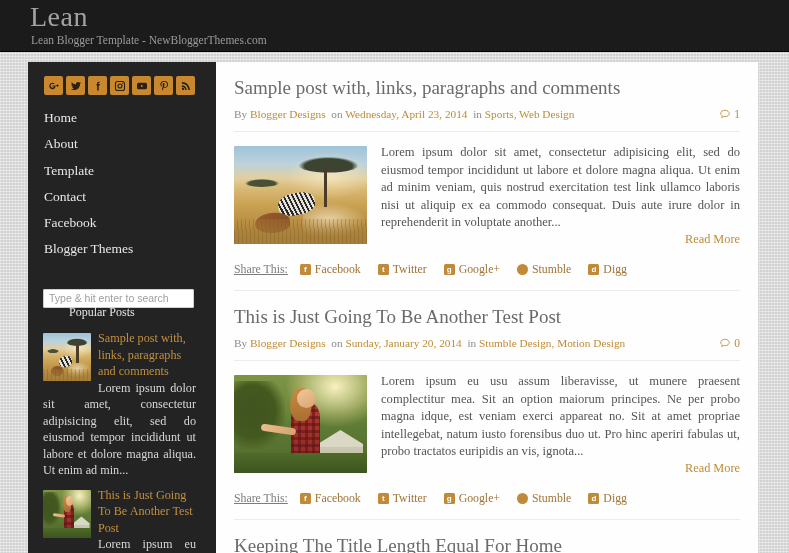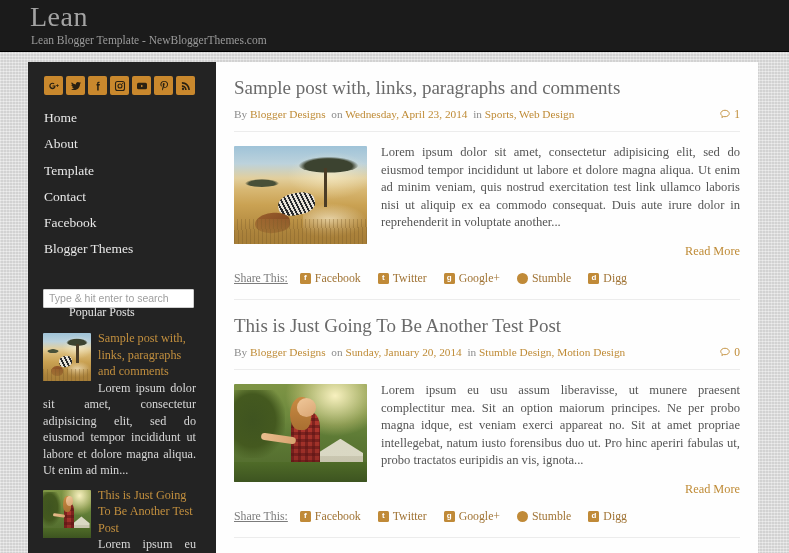--- a/index.html
+++ b/index.html
@@ -243,21 +243,20 @@
     font-size: 12.6px;
     line-height: 17.6px;
     text-align: justify;
     margin: 0;
   }
   .read-more {
     display: block;
     text-align: right;
     color: #bf8b36;
     font-size: 12.3px;
-    margin-top: 12px;
     text-decoration: none;
     cursor: pointer;
   }
 
   .share-row {
     margin-top: 12px;
     padding-bottom: 13px;
     border-bottom: 1px solid #ececec;
     display: flex;
     align-items: center;

